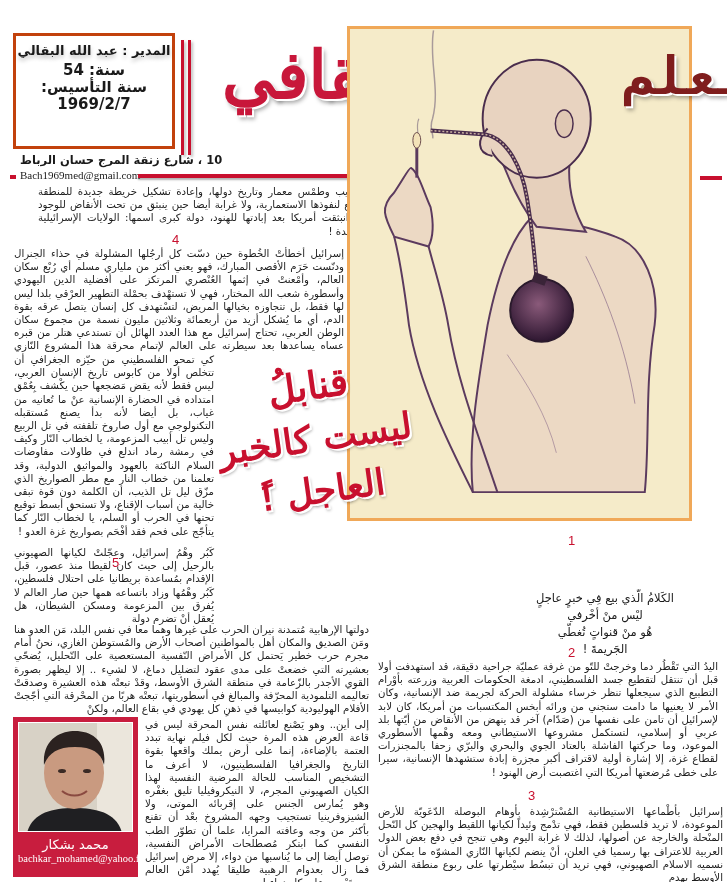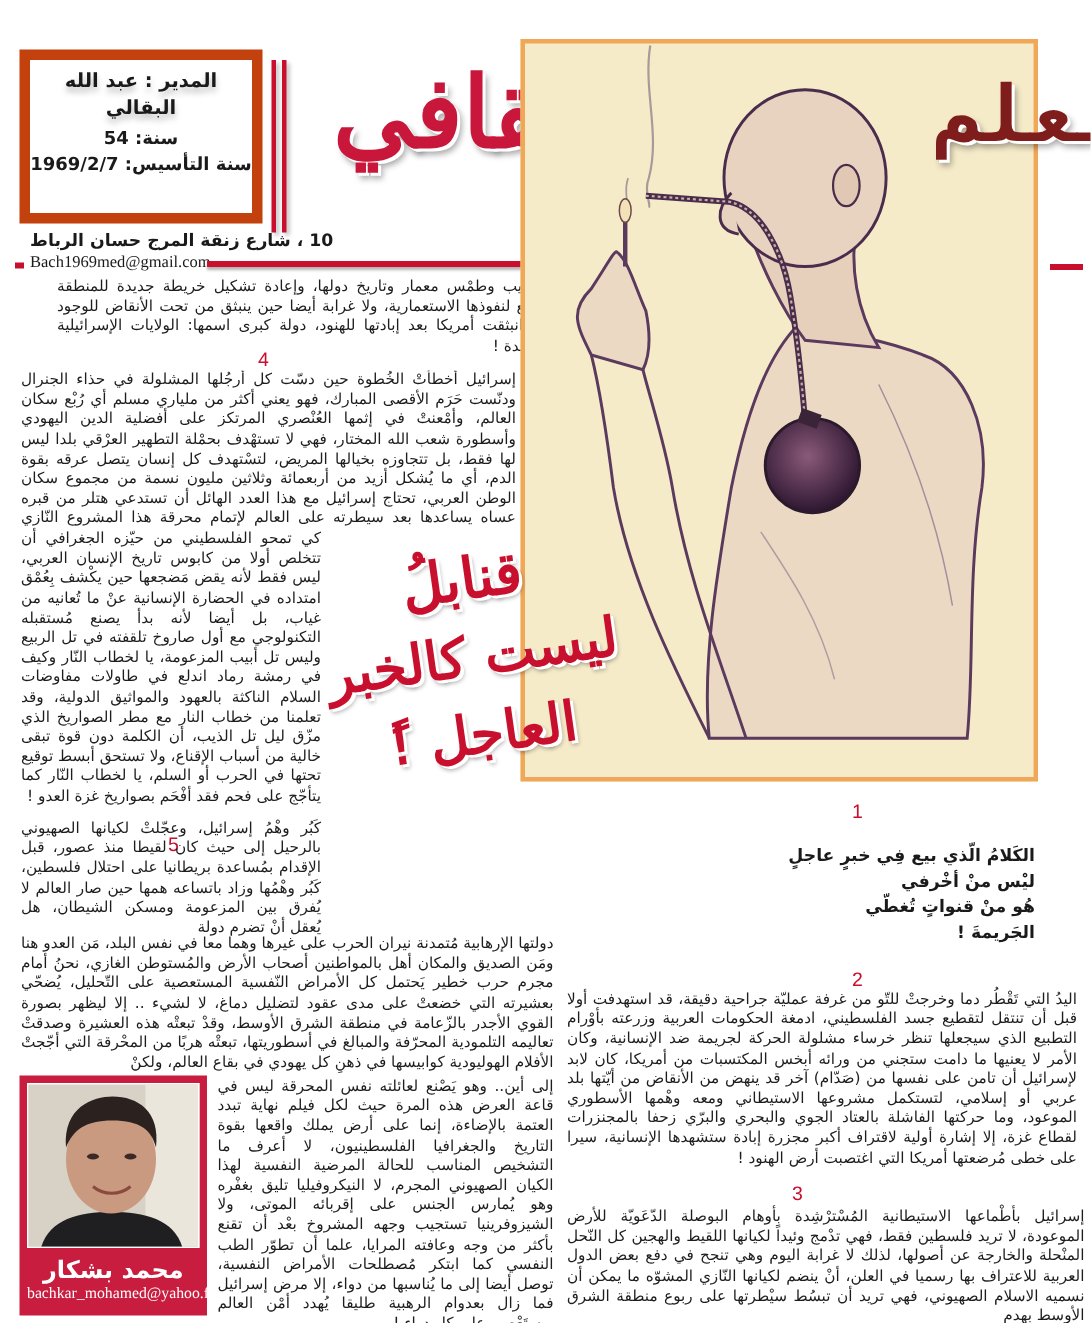--- a/index.html
+++ b/index.html
@@ -2,25 +2,25 @@
 <html><head>
 <meta charset="utf-8">
 <style>
   * { box-sizing: border-box; margin: 0; padding: 0; }
   html, body { width: 727px; height: 882px; background: #ffffff; overflow: hidden; }
   body { position: relative; font-family: "DejaVu Sans", sans-serif; color: #1a1a1a; direction: rtl; }
 
   
   .info-box {
     position: absolute; left: 13px; top: 33px; width: 162px; height: 116px;
-    border: 7px solid #c2410c; background: #fff; text-align: center; direction: rtl;
+    border: 3px solid #c2410c; background: #fff; text-align: center; direction: rtl;
     padding-top: 6px;
   }
   .info-box .director { font-weight: bold; font-size: 13px; line-height: 18px; text-shadow: 0 3px 4px rgba(0,0,0,0.25); margin-bottom: 2px;}
-  .info-box .line { font-weight: bold; font-size: 12px; line-height: 17px; }
+  .info-box .line { font-weight: bold; font-size: 15px; line-height: 17px; }
   .info-box .line.small { font-size: 11px; }
   .red-bars { position: absolute; left: 181px; top: 40px; width: 12px; height: 115px; }
   .red-bars span { position: absolute; top: 0; width: 3px; height: 100%; background: #c8102e; box-shadow: 2px 2px 3px rgba(0,0,0,0.25); }
   .address { position: absolute; left: 20px; top: 153px; font-weight: bold; font-size: 11.5px; direction: rtl; text-align: right; }
   .email-row { position: absolute; left: 10px; top: 170px; width: 340px; height: 12px; }
   .email-row .bullet { position: absolute; left: 0; top: 5px; width: 6px; height: 4px; background: #c8102e; }
   .email-row .email { position: absolute; left: 10px; top: -1px; font-family: "Liberation Serif", serif; font-size: 11px; direction: ltr; }
   .email-row .rule { position: absolute; left: 128px; right: -8px; top: 4px; height: 4px; background: #c8102e; box-shadow: 0 2px 2px rgba(0,0,0,0.3); }
 
   
@@ -47,26 +47,26 @@
     color: #c8102e; font-weight: bold; font-family: "DejaVu Serif", serif; transform: rotate(-8deg);
     text-shadow: 2px 2px 0 #fff, 2px 3px 3px rgba(0,0,0,0.3);
   }
   .headline .l1 { font-size: 38px; line-height: 52px; }
   .headline .l2 { font-size: 36px; line-height: 52px; }
   .headline .l3 { font-size: 36px; line-height: 52px; }
 
   
   .txt { position: absolute; font-size: 10.2px; line-height: 13.2px; text-align: justify; direction: rtl; font-family: "DejaVu Sans", sans-serif; color: #1d1d1d; }
   .secnum { position: absolute; color: #c8102e; font-size: 13px; font-family: "Liberation Sans", sans-serif; }
-  .poem { position: absolute; font-weight: bold; font-size: 11.5px; line-height: 17px; direction: rtl; text-align: right; }
+  .poem { position: absolute; font-weight: normal; font-size: 11.5px; line-height: 17px; direction: rtl; text-align: center; margin-top: 28px; }
 
   
   .author-card { position: absolute; left: 13px; top: 717px; width: 125px; height: 160px; background: #c81d3e; padding: 5px 5px 0 5px; }
   .author-photo { width: 115px; height: 110px; background: #d9d4cb; position: relative; overflow: hidden; border: 1px solid #fff;}
-  .author-name { color: #fff; font-weight: bold; font-size: 16px; text-align: center; margin-top: 5px; }
+  .author-name { color: #fff; font-weight: normal; font-size: 13px; text-align: center; margin-top: 5px; }
   .author-email { color: #fff; font-family: Liberation Serif, serif; font-size: 10.5px; text-align: center; direction: ltr; margin-top: 1px; }
 </style>
 </head>
 <body>
 
 <div class="info-box">
   <div class="director">المدير : عبد الله البقالي</div>
   <div class="line">سنة:  54</div>
   <div class="line">سنة التأسيس:  1969/2/7</div>
 </div>

